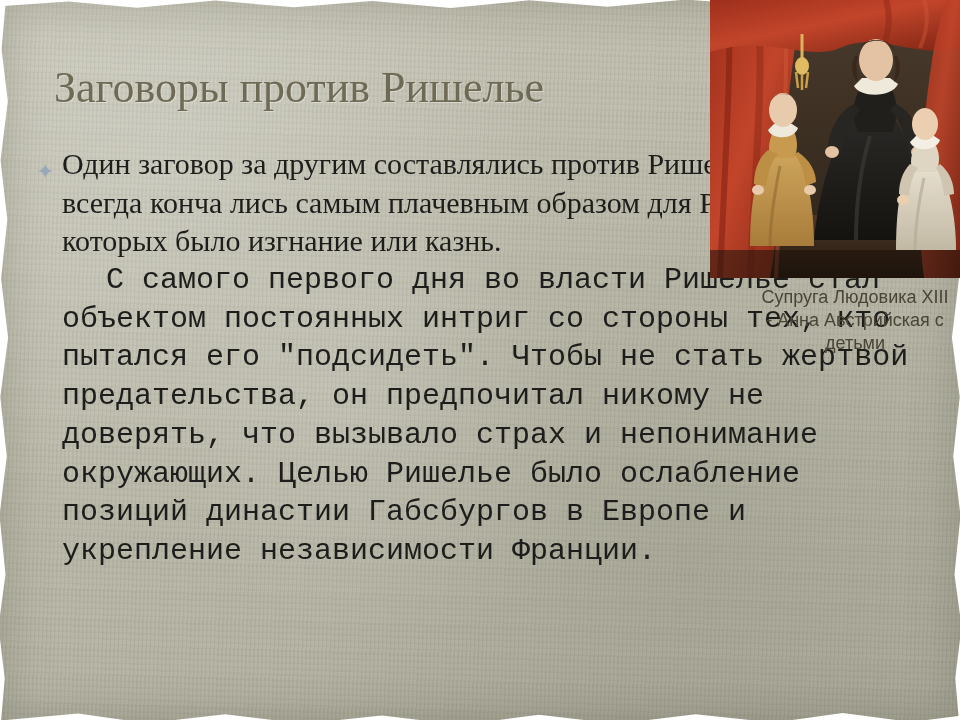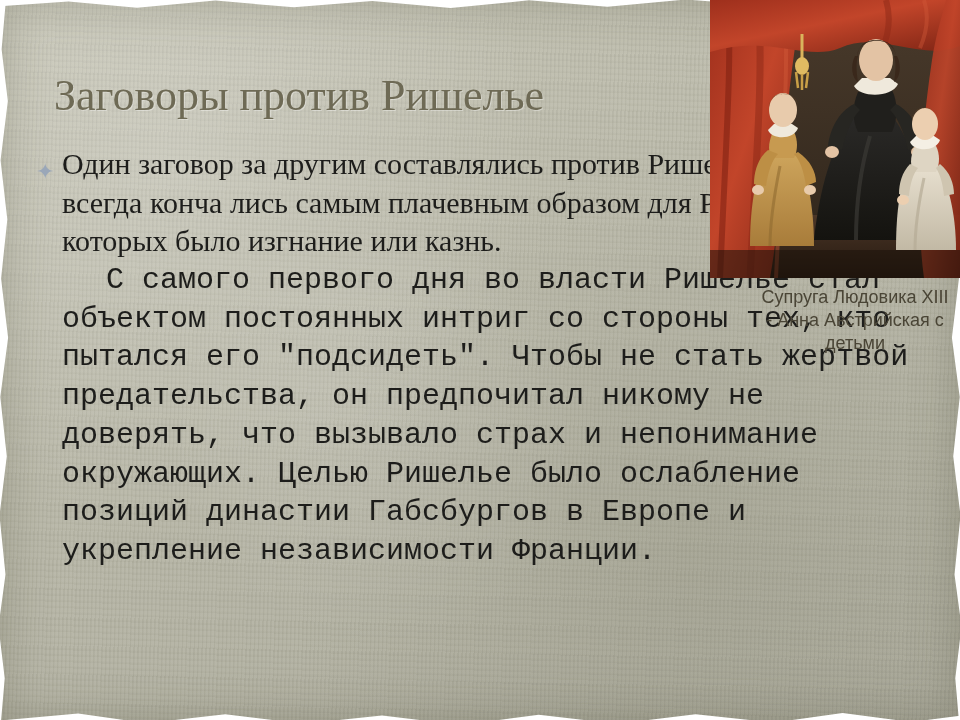--- a/index.html
+++ b/index.html
@@ -57,21 +57,21 @@
   .torn-right {
     top: -10px; bottom: -10px; right: -14px; width: 26px;
     background: #fff;
     clip-path: polygon(100% 0%, 100% 100%, 45% 100%, 28% 93%, 52% 86%, 25% 79%, 48% 71%, 20% 63%, 45% 55%, 15% 47%, 42% 39%, 18% 31%, 44% 23%, 16% 15%, 40% 8%, 20% 0%);
   }
 
   
   #title {
     position: absolute;
     left: 54px;
-    top: 72px;
+    top: 64px;
     width: 760px;
     font-family: "Liberation Serif", serif;
     font-size: 44px;
     line-height: 1.1;
     color: #6e6a55;
     text-shadow: 1px 1px 0 rgba(255,255,255,0.35);
     white-space: nowrap;
     z-index: 3;
   }
 

